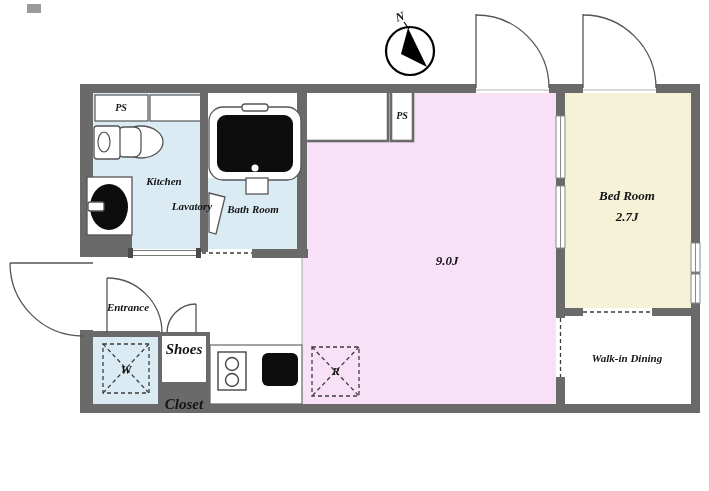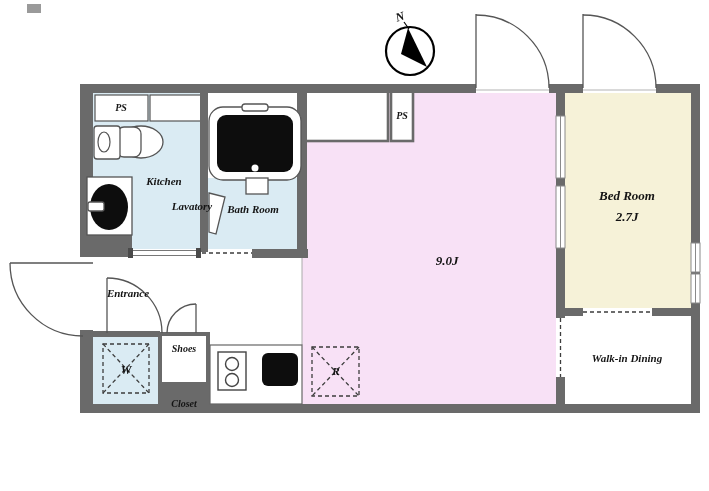--- a/index.html
+++ b/index.html
@@ -13,21 +13,21 @@
   .dash{stroke:#3d3d3d;stroke-dasharray:4 3;fill:none;stroke-width:1.3;}
   .winrect{fill:#ffffff;stroke:#8a8a8a;stroke-width:1;}
   .winline{stroke:#8a8a8a;stroke-width:1;fill:none;}
   .thresh{stroke:#b3b3b3;stroke-width:1;fill:none;}
   .boxstroke{fill:#ffffff;stroke:#6a6a6a;stroke-width:2.6;}
   .lbl{position:absolute;transform:translate(-50%,-50%);font-style:italic;font-weight:bold;
        font-size:11px;color:#141414;white-space:nowrap;text-align:center;line-height:1.05;}
   .s13{font-size:13px;}
   .s12{font-size:12px;}
   .s10{font-size:10px;}
-  .s9{font-size:10px;line-height:10px;}
+  .s9{font-size:15px;line-height:10px;}
   .nrot{transform:translate(-50%,-50%) rotate(-18deg);}
 </style>
 </head>
 <body>
 
 <div id="plan">
   <svg width="709" height="491" viewBox="0 0 709 491">
 
     <rect x="27" y="4" width="14" height="9" fill="#9a9a9a"></rect>
 
@@ -158,21 +158,21 @@
       <polygon points="408,28 427,67 401,54" fill="#000"></polygon>
       <line x1="404" y1="22" x2="409" y2="29" stroke="#000" stroke-width="1.2"></line>
     </g>
   </svg>
 
   <div class="lbl s10" style="left:121px;top:108px;">PS</div>
   <div class="lbl s10" style="left:402px;top:116px;">PS</div>
   <div class="lbl" style="left:164px;top:182px;">Kitchen</div>
   <div class="lbl" style="left:168px;top:207px;margin-left:24px;">Lavatory</div>
   <div class="lbl" style="left:253px;top:210px;">Bath Room</div>
-  <div class="lbl" style="left:128px;top:294px;">Entrance</div>
+  <div class="lbl" style="left:128px;top:308px;">Entrance</div>
   <div class="lbl s9" style="left:184px;top:349px;">Shoes</div>
   <div class="lbl s9" style="left:184px;top:360px;margin-top:44px;">Closet</div>
   <div class="lbl s13" style="left:447px;top:261px;">9.0J</div>
   <div class="lbl s13" style="left:627px;top:196px;">Bed Room</div>
   <div class="lbl s13" style="left:627px;top:217px;">2.7J</div>
   <div class="lbl" style="left:627px;top:359px;">Walk-in Dining</div>
   <div class="lbl s12" style="left:126px;top:370px;">W</div>
   <div class="lbl" style="left:336px;top:372px;">R</div>
   <div class="lbl s12 nrot" style="left:400px;top:17px;">N</div>
 </div>

